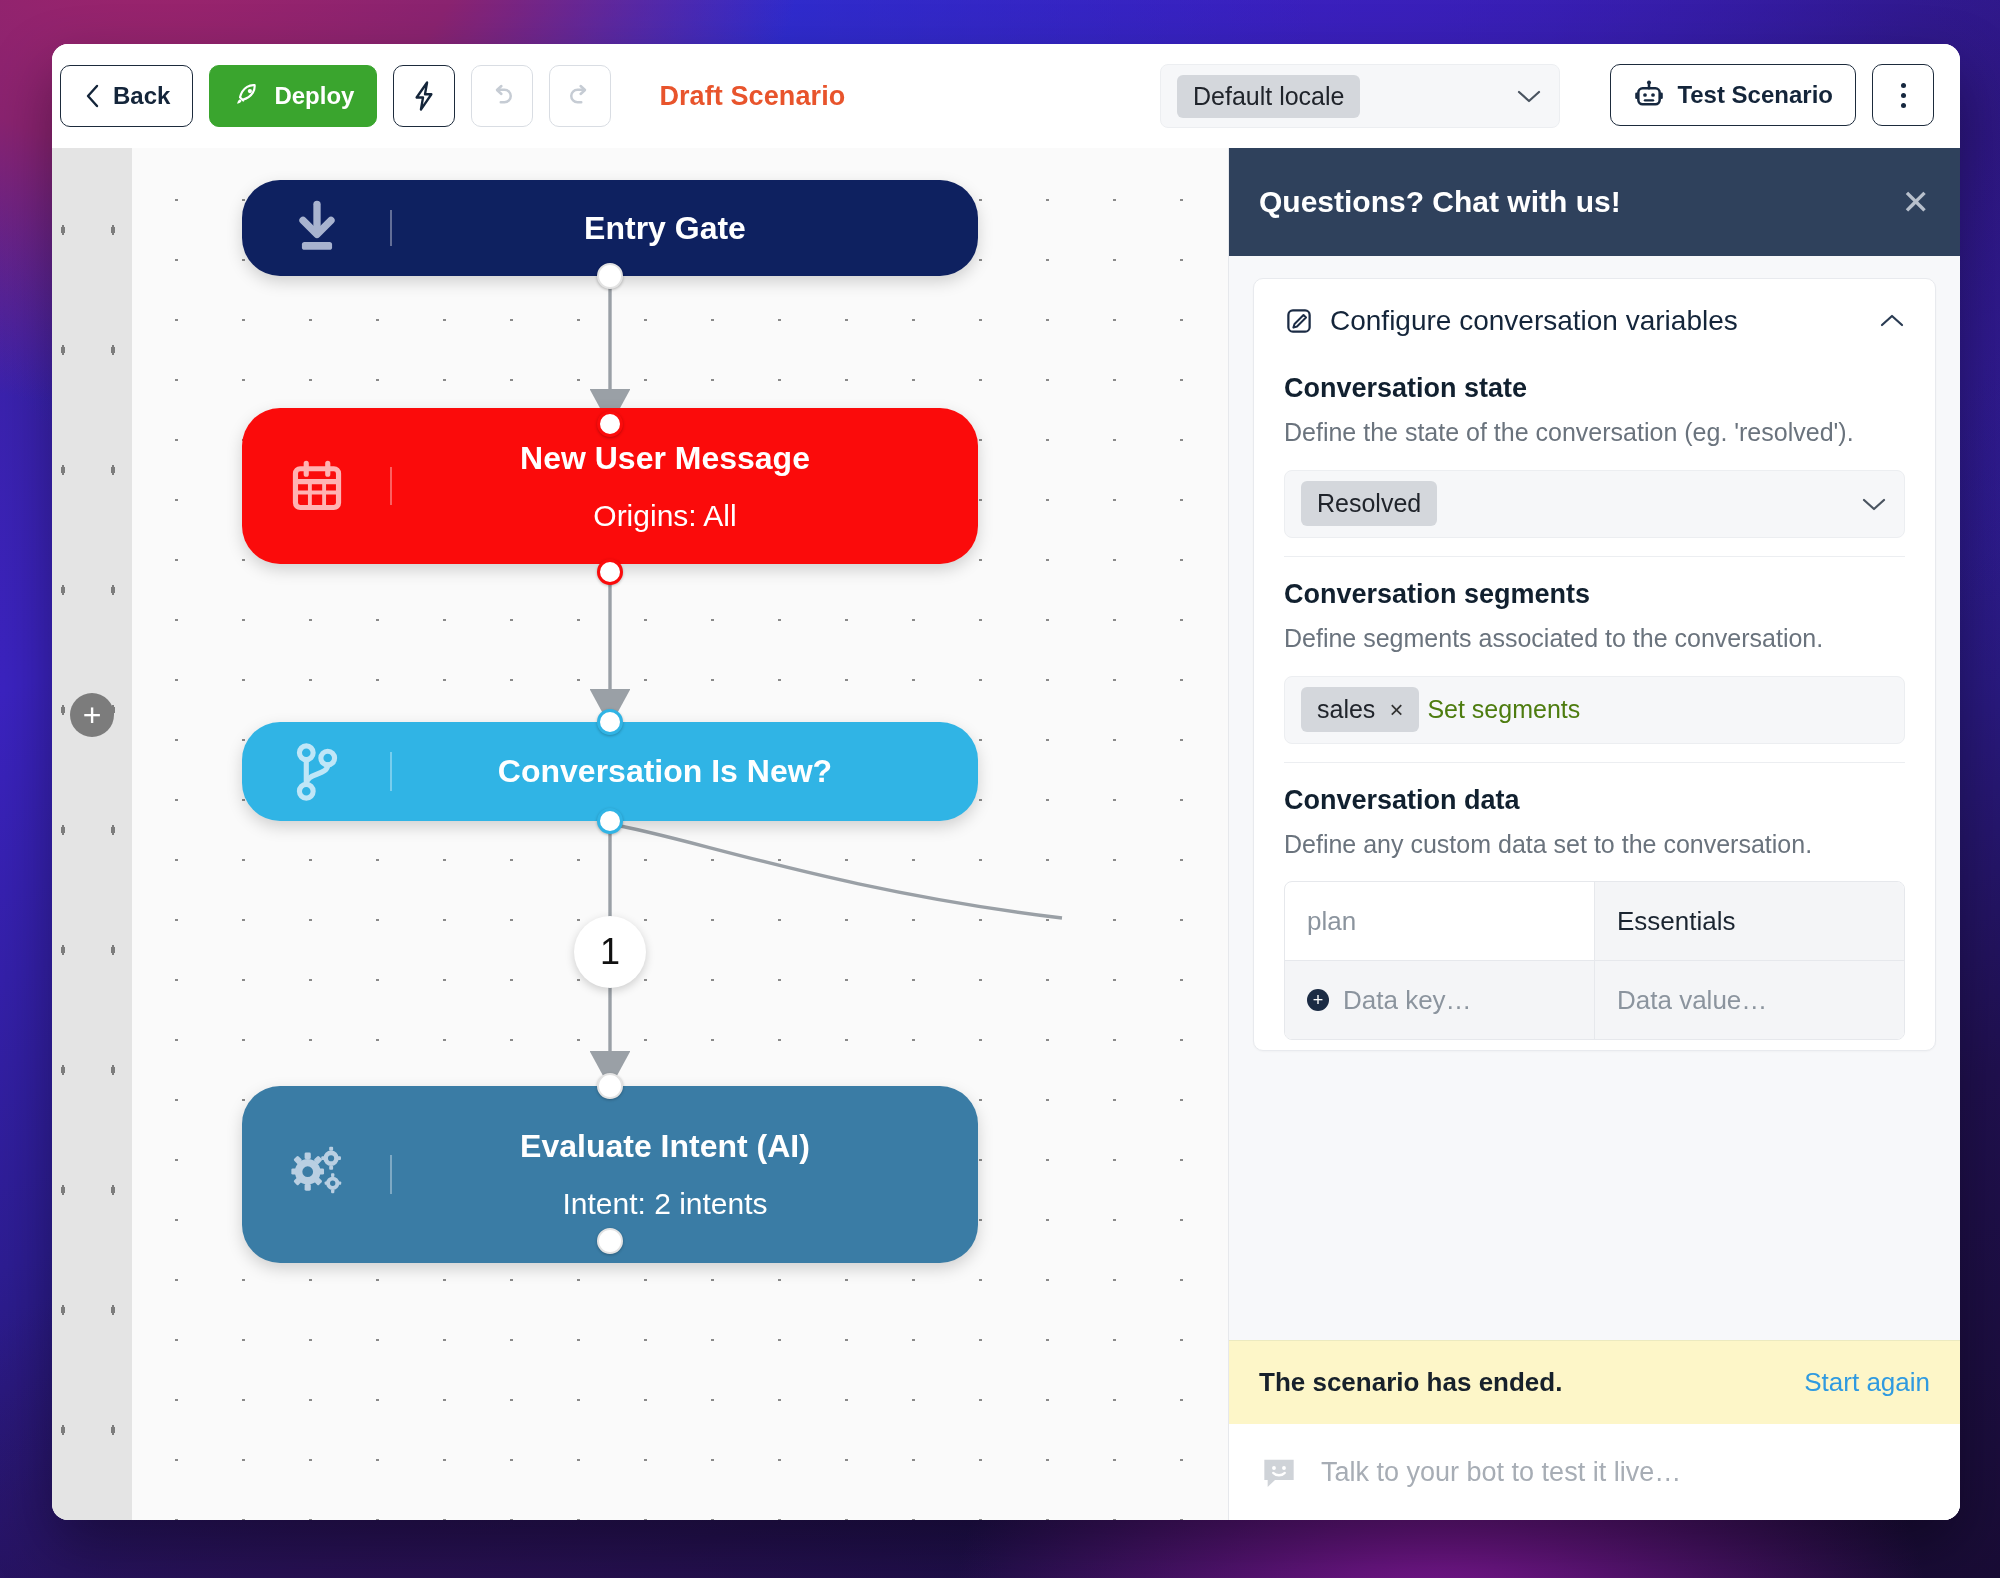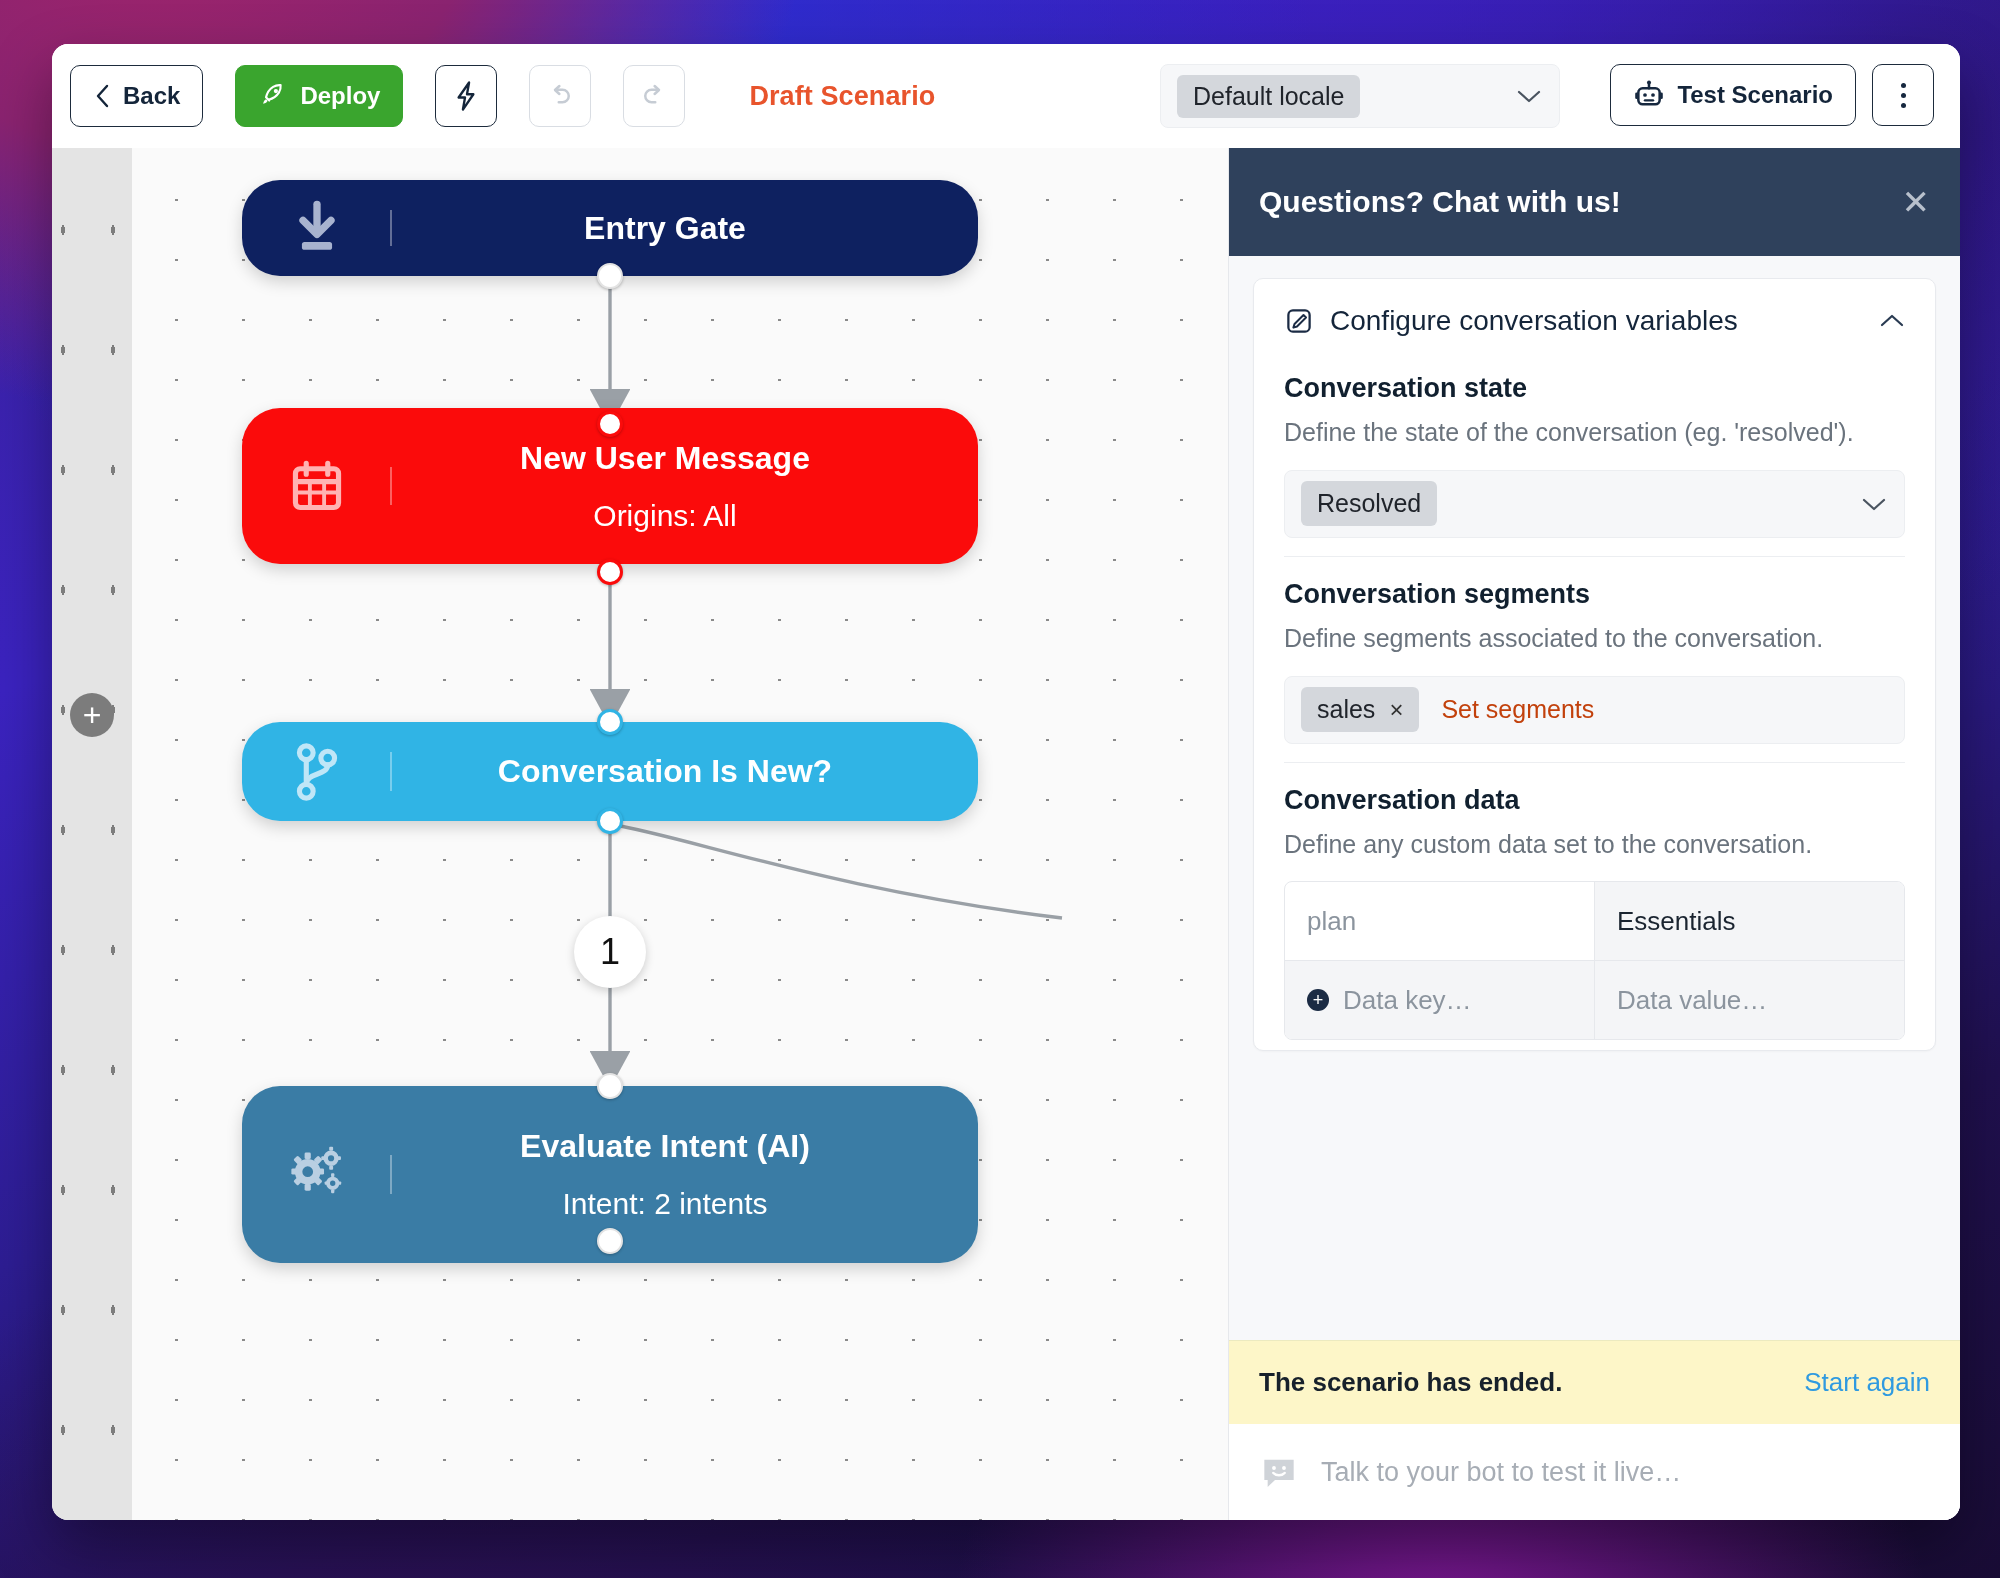--- a/index.html
+++ b/index.html
@@ -28,22 +28,22 @@
     box-shadow: 0 26px 60px rgba(0,0,0,0.36);
     overflow: hidden;
     display: flex; flex-direction: column;
   }
 
   
   .toolbar {
     height: 104px; flex: 0 0 104px;
     background: #ffffff;
     display: flex; align-items: center;
-    padding: 0 18px;
-    gap: 32px;
+    padding: 0 8px;
+    gap: 16px;
     position: relative;
   }
   .btn {
     height: 62px; border-radius: 10px;
     border: 1.6px solid #1d2b3c;
     background: #fff;
     display: flex; align-items: center; justify-content: center;
     gap: 12px; padding: 0 22px;
     font-size: 24px; font-weight: 600; color: #14253a;
     cursor: pointer; white-space: nowrap;
@@ -195,21 +195,21 @@
   .field {
     background: #f6f7f9; border: 1px solid #eceef1; border-radius: 8px;
     height: 68px; display: flex; align-items: center; padding: 0 16px;
     cursor: pointer;
   }
   .tag {
     background: #d4d7dc; color: #20242b; border-radius: 6px;
     padding: 8px 16px; font-size: 25px; display: flex; align-items: center; gap: 14px;
   }
   .tag .rm { color: #333; font-size: 24px; cursor: pointer; }
-  .ph { color: #c2410c; font-size: 25px; margin-left: 22px; }
+  .ph { color: #4d7c0f; font-size: 25px; margin-left: 8px; }
   .caret2 { margin-left: auto; color: #4a5460; font-size: 26px; }
 
   .dtable { border: 1px solid #e6e8ec; border-radius: 8px; overflow: hidden; }
   .drow { display: flex; }
   .drow + .drow { border-top: 1px solid #e6e8ec; }
   .dcell {
     flex: 1; height: 78px; display: flex; align-items: center;
     padding: 0 22px; font-size: 26px; gap: 14px;
   }
   .dcell + .dcell { border-left: 1px solid #e6e8ec; background: #f4f5f7; }

